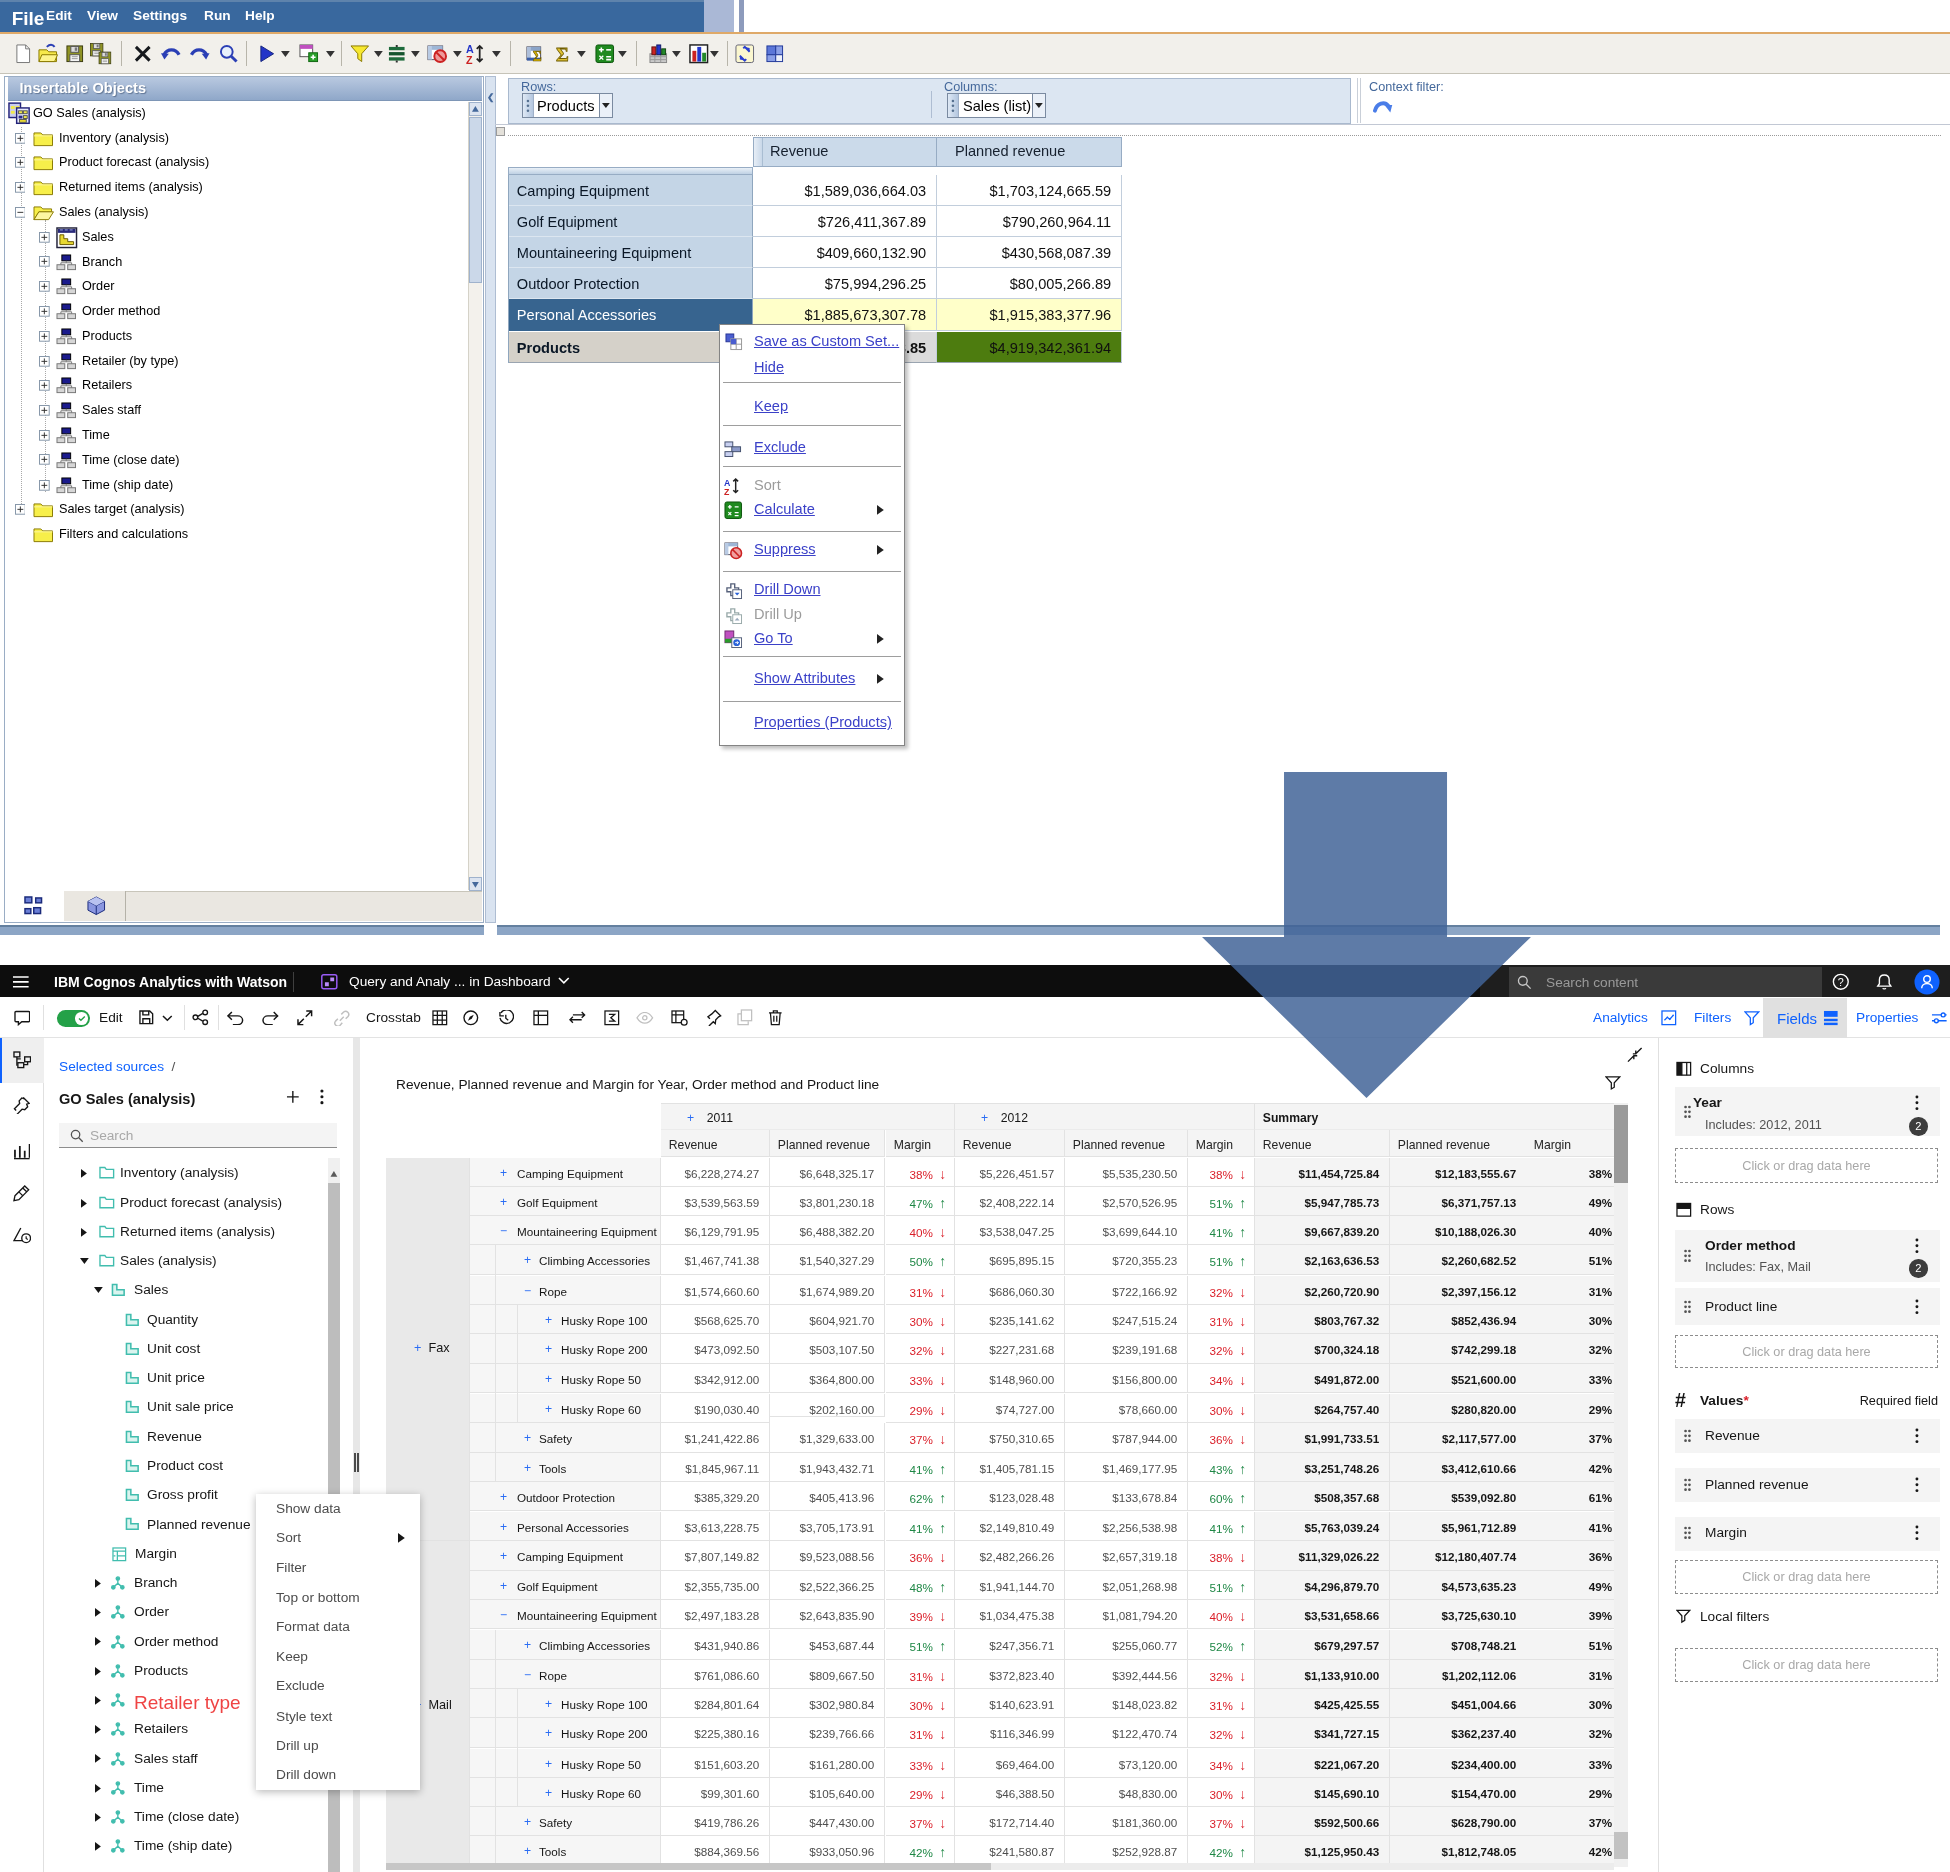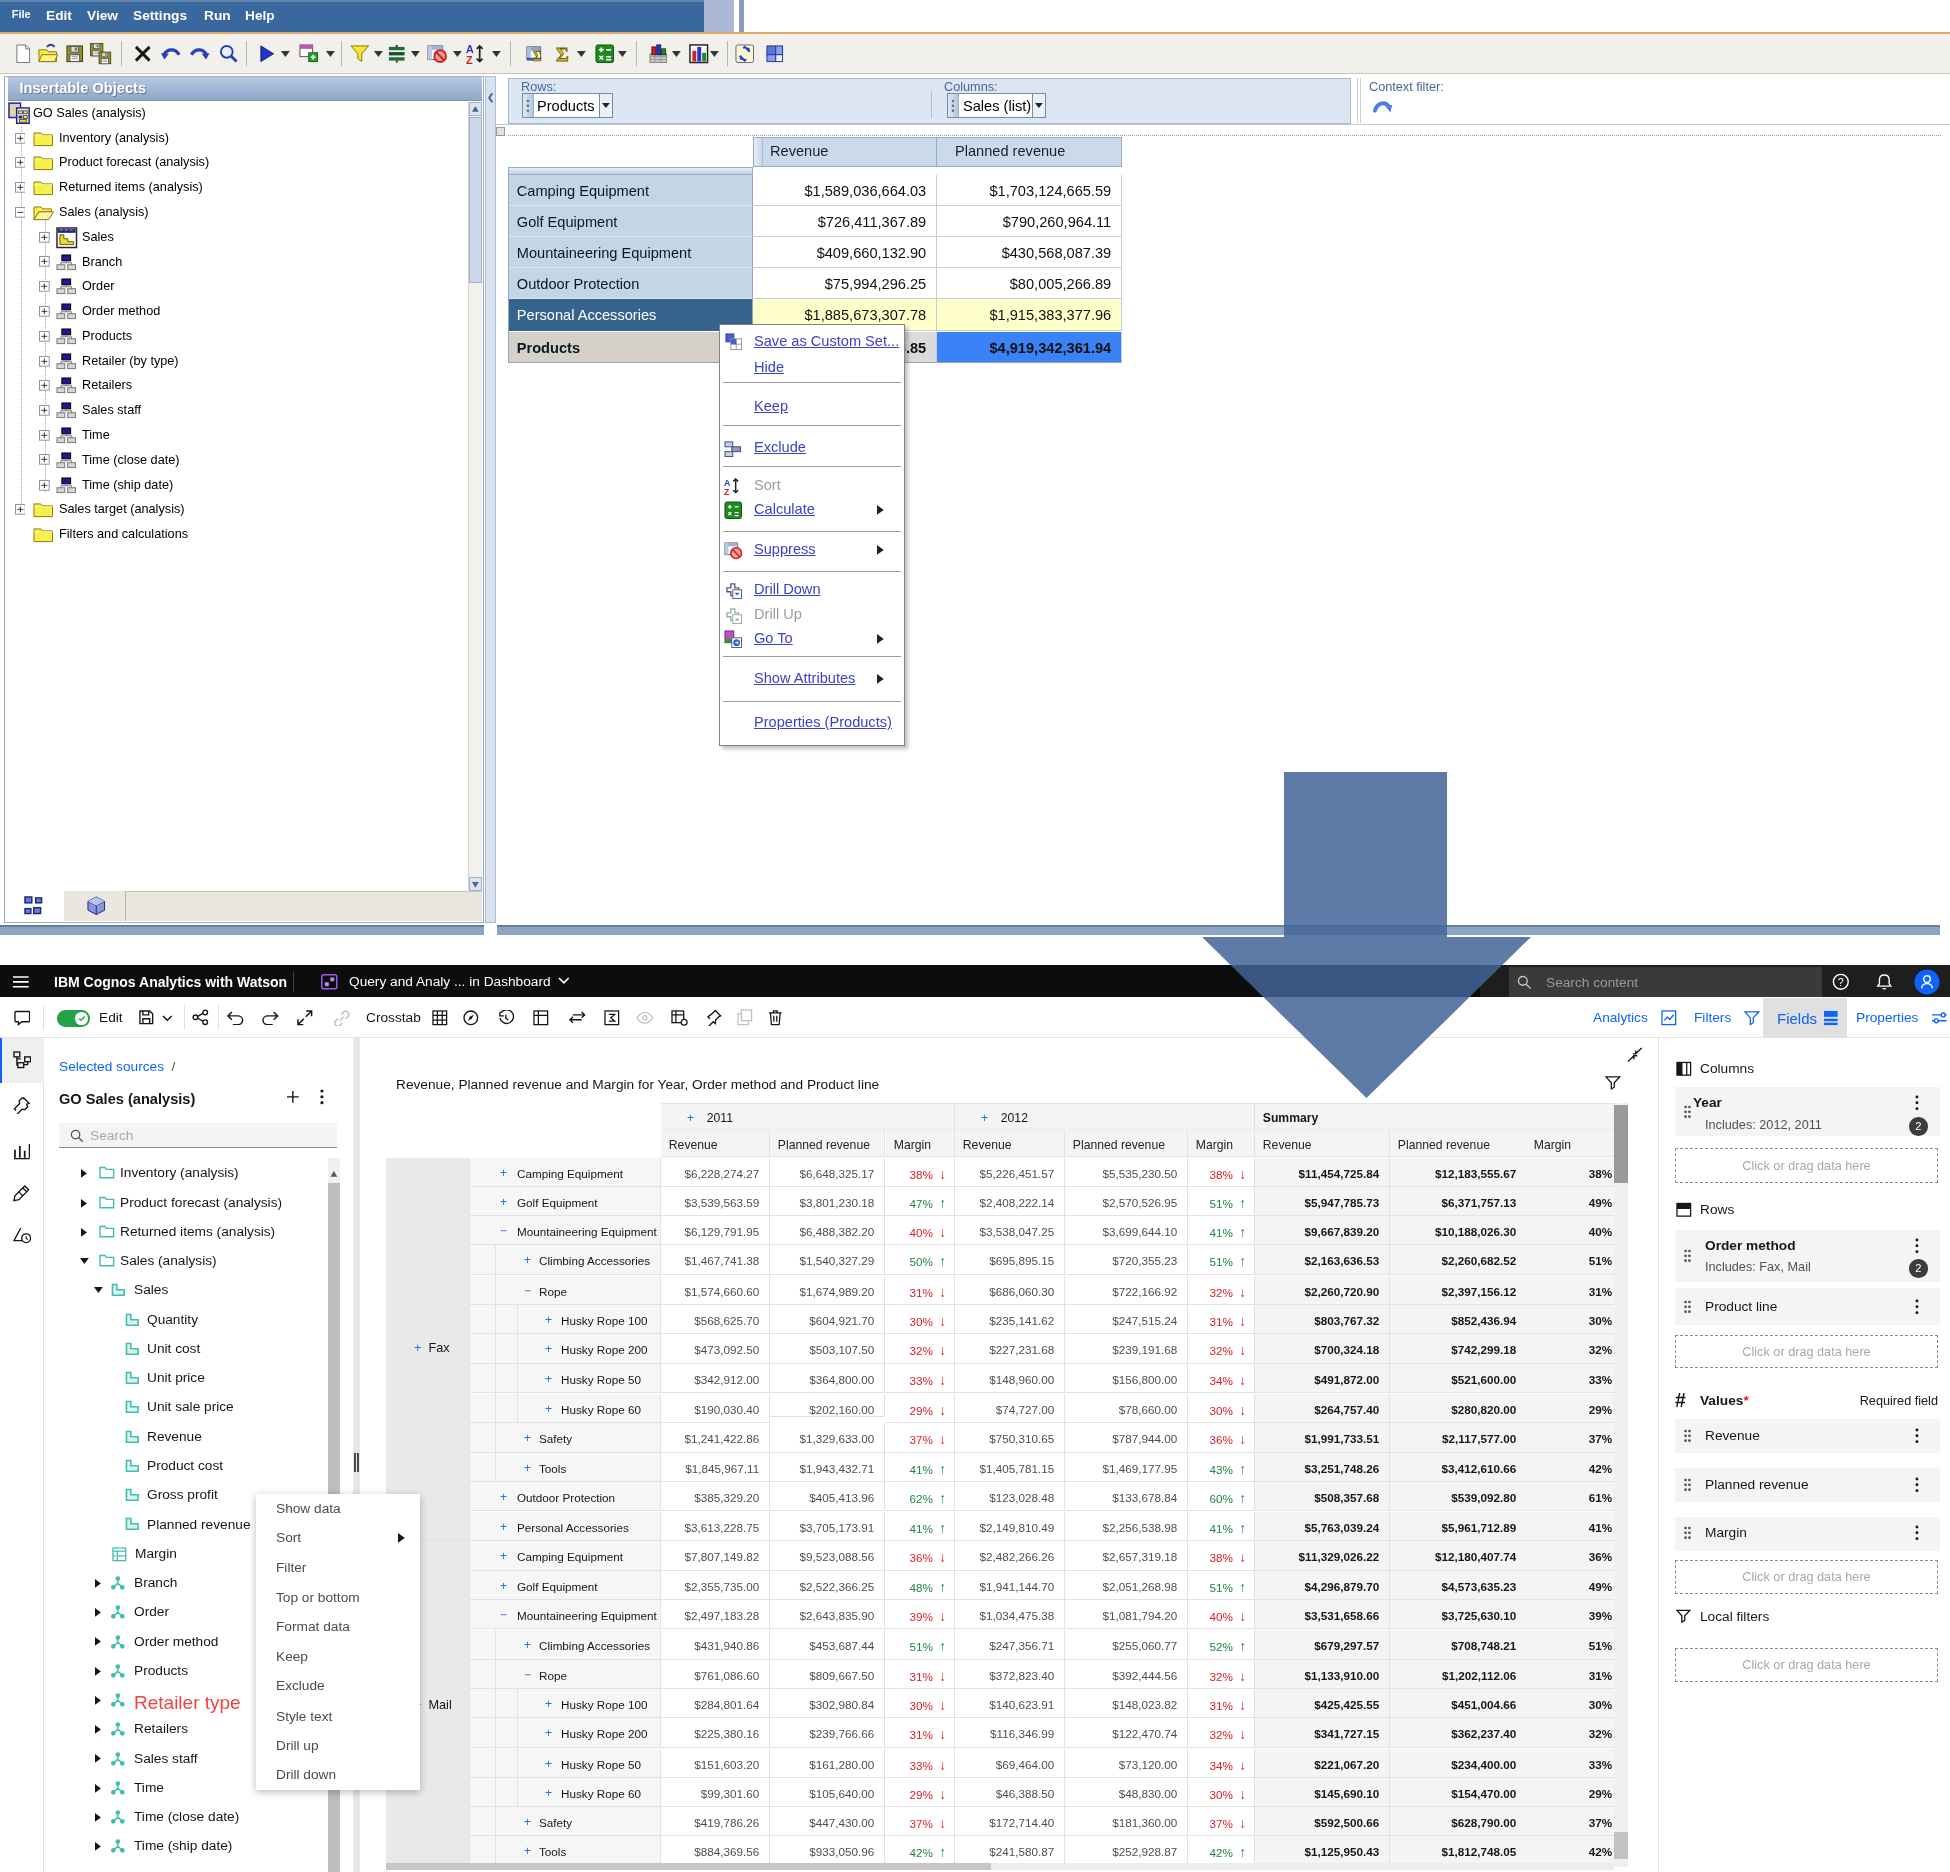--- a/index.html
+++ b/index.html
@@ -15,21 +15,21 @@
 .h2c{position:absolute;font-size:12.2px;color:#242424;background:#F4F4F4;border-right:1px solid #E2E2E2;border-bottom:1px solid #E2E2E2;padding:7.8px 0 0 7.8px;white-space:nowrap}
 .chip{position:absolute;background:#F4F4F4}
 .dashb{position:absolute;border:1px dashed #8D8D8D;color:#A8A8A8;font-size:12.7px;text-align:center}
 .mitem{position:absolute;font-size:13.7px;color:#4c4c4c;white-space:nowrap}
 </style></head><body>
 <div class="a" style="left:0;top:0;width:1950px;height:32px;background:#39689E;border-top:2px solid #5E83AC"></div>
 <div class="a" style="left:704px;top:0;width:30px;height:32px;background:#AAB8D6"></div>
 <div class="a" style="left:734px;top:0;width:4.9px;height:32px;background:#fff"></div>
 <div class="a" style="left:739px;top:0;width:4.9px;height:32px;background:#8D9BBC"></div>
 <div class="a" style="left:744px;top:0;width:1206px;height:32px;background:#fff"></div>
-<div class="a" style="left:11.7px;top:7.8px;color:#fff;font-weight:bold;font-size:11px">File</div>
+<div class="a" style="left:11.7px;top:7.8px;color:#fff;font-weight:bold;font-size:19px">File</div>
 <div class="a" style="left:46px;top:7.8px;color:#fff;font-weight:bold;font-size:13.7px">Edit</div>
 <div class="a" style="left:87px;top:7.8px;color:#fff;font-weight:bold;font-size:13.7px">View</div>
 <div class="a" style="left:133px;top:7.8px;color:#fff;font-weight:bold;font-size:13.7px">Settings</div>
 <div class="a" style="left:204px;top:7.8px;color:#fff;font-weight:bold;font-size:13.7px">Run</div>
 <div class="a" style="left:245px;top:7.8px;color:#fff;font-weight:bold;font-size:13.7px">Help</div>
 <div class="a" style="left:0;top:32px;width:1950px;height:2px;background:#DFA968"></div>
 <div class="a" style="left:0;top:34px;width:1950px;height:40px;background:#F2F0EB;border-bottom:1px solid #C6C3B8"></div>
 <div class="a" style="left:121px;top:41px;width:1px;height:25px;background:#B8B5AA"></div>
 <div class="a" style="left:246px;top:41px;width:1px;height:25px;background:#B8B5AA"></div>
 <div class="a" style="left:341px;top:41px;width:1px;height:25px;background:#B8B5AA"></div>
@@ -607,21 +607,21 @@
 <div class="datac" style="left:753px;top:237px;width:184px;height:31px">$409,660,132.90</div>
 <div class="datac" style="left:937px;top:237px;width:185px;height:31px">$430,568,087.39</div>
 <div class="rowhdr" style="left:508px;top:268px;width:245px;height:31px">Outdoor Protection</div>
 <div class="datac" style="left:753px;top:268px;width:184px;height:31px">$75,994,296.25</div>
 <div class="datac" style="left:937px;top:268px;width:185px;height:31px">$80,005,266.89</div>
 <div class="rowhdr" style="left:508px;top:299px;width:245px;height:32px;background:#37648F;color:#fff;border-bottom-color:#37648F">Personal Accessories</div>
 <div class="datac" style="left:753px;top:299px;width:184px;height:32px;background:#FFFFC9">$1,885,673,307.78</div>
 <div class="datac" style="left:937px;top:299px;width:185px;height:32px;background:#FFFFC9">$1,915,383,377.96</div>
 <div class="rowhdr" style="left:508px;top:332px;width:245px;height:31px;background:#D5D1C9;font-weight:bold;border-bottom:1px solid #9aa4b0">Products</div>
 <div class="datac" style="left:753px;top:332px;width:184px;height:31px;background:#DBDBDB;font-weight:bold;border-bottom:1px solid #9aa4b0">$4,686,775,768.85</div>
-<div class="datac" style="left:937px;top:332px;width:185px;height:31px;background:#3b82f6;font-weight:bold;border-bottom:1px solid #9aa4b0">$4,919,342,361.94</div>
+<div class="datac" style="left:937px;top:332px;width:185px;height:31px;background:#4d7c0f;font-weight:normal;border-bottom:1px solid #9aa4b0">$4,919,342,361.94</div>
 <div class="a" style="left:508px;top:175px;width:1px;height:188px;background:#8FA6BE"></div>
 <div class="a" style="left:719px;top:324px;width:186px;height:422px;background:#fff;border:1px solid #848484;box-shadow:2.9px 2.9px 3.9px rgba(0,0,0,.25);z-index:40"></div>
 <div class="a" style="z-index:41">
     <div class="a" style="left:725px;top:333px;width:18.5px;height:18.5px">
       <svg width="18.5" height="18.5" viewBox="0 0 19 19">
         <rect x="1" y="1" width="8" height="8" fill="#4a5ed0" stroke="#283596"></rect>
         <rect x="6" y="6" width="11" height="11" fill="#fff" stroke="#999"></rect>
         <path d="M6 11.5h11M11.5 6v11" stroke="#999"></path>
         <rect x="6" y="6" width="5.5" height="5.5" fill="#4a5ed0"></rect>
       </svg>

